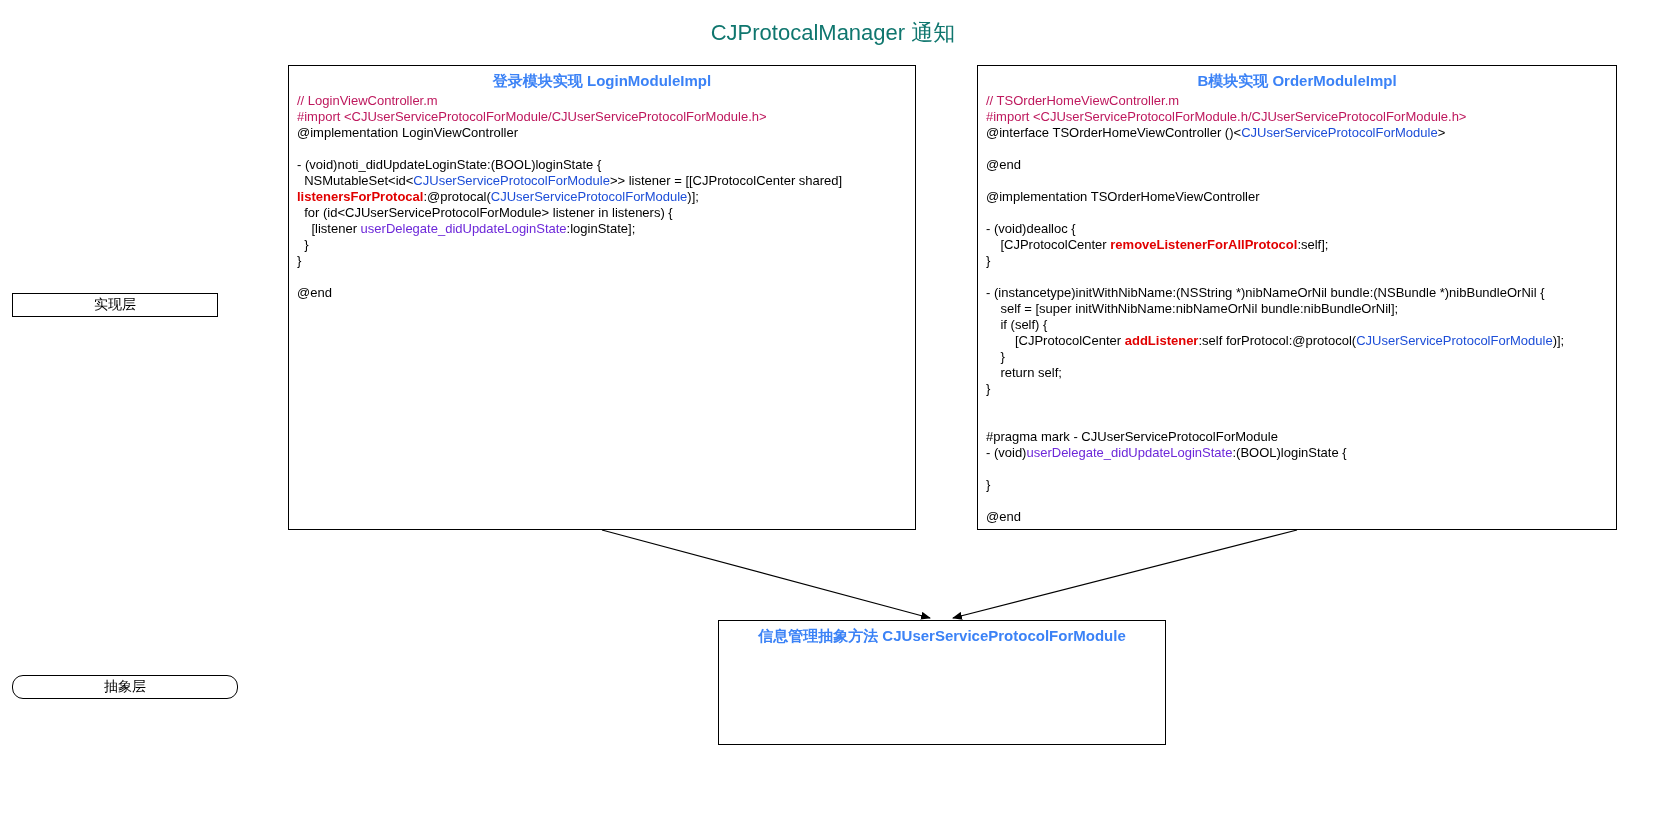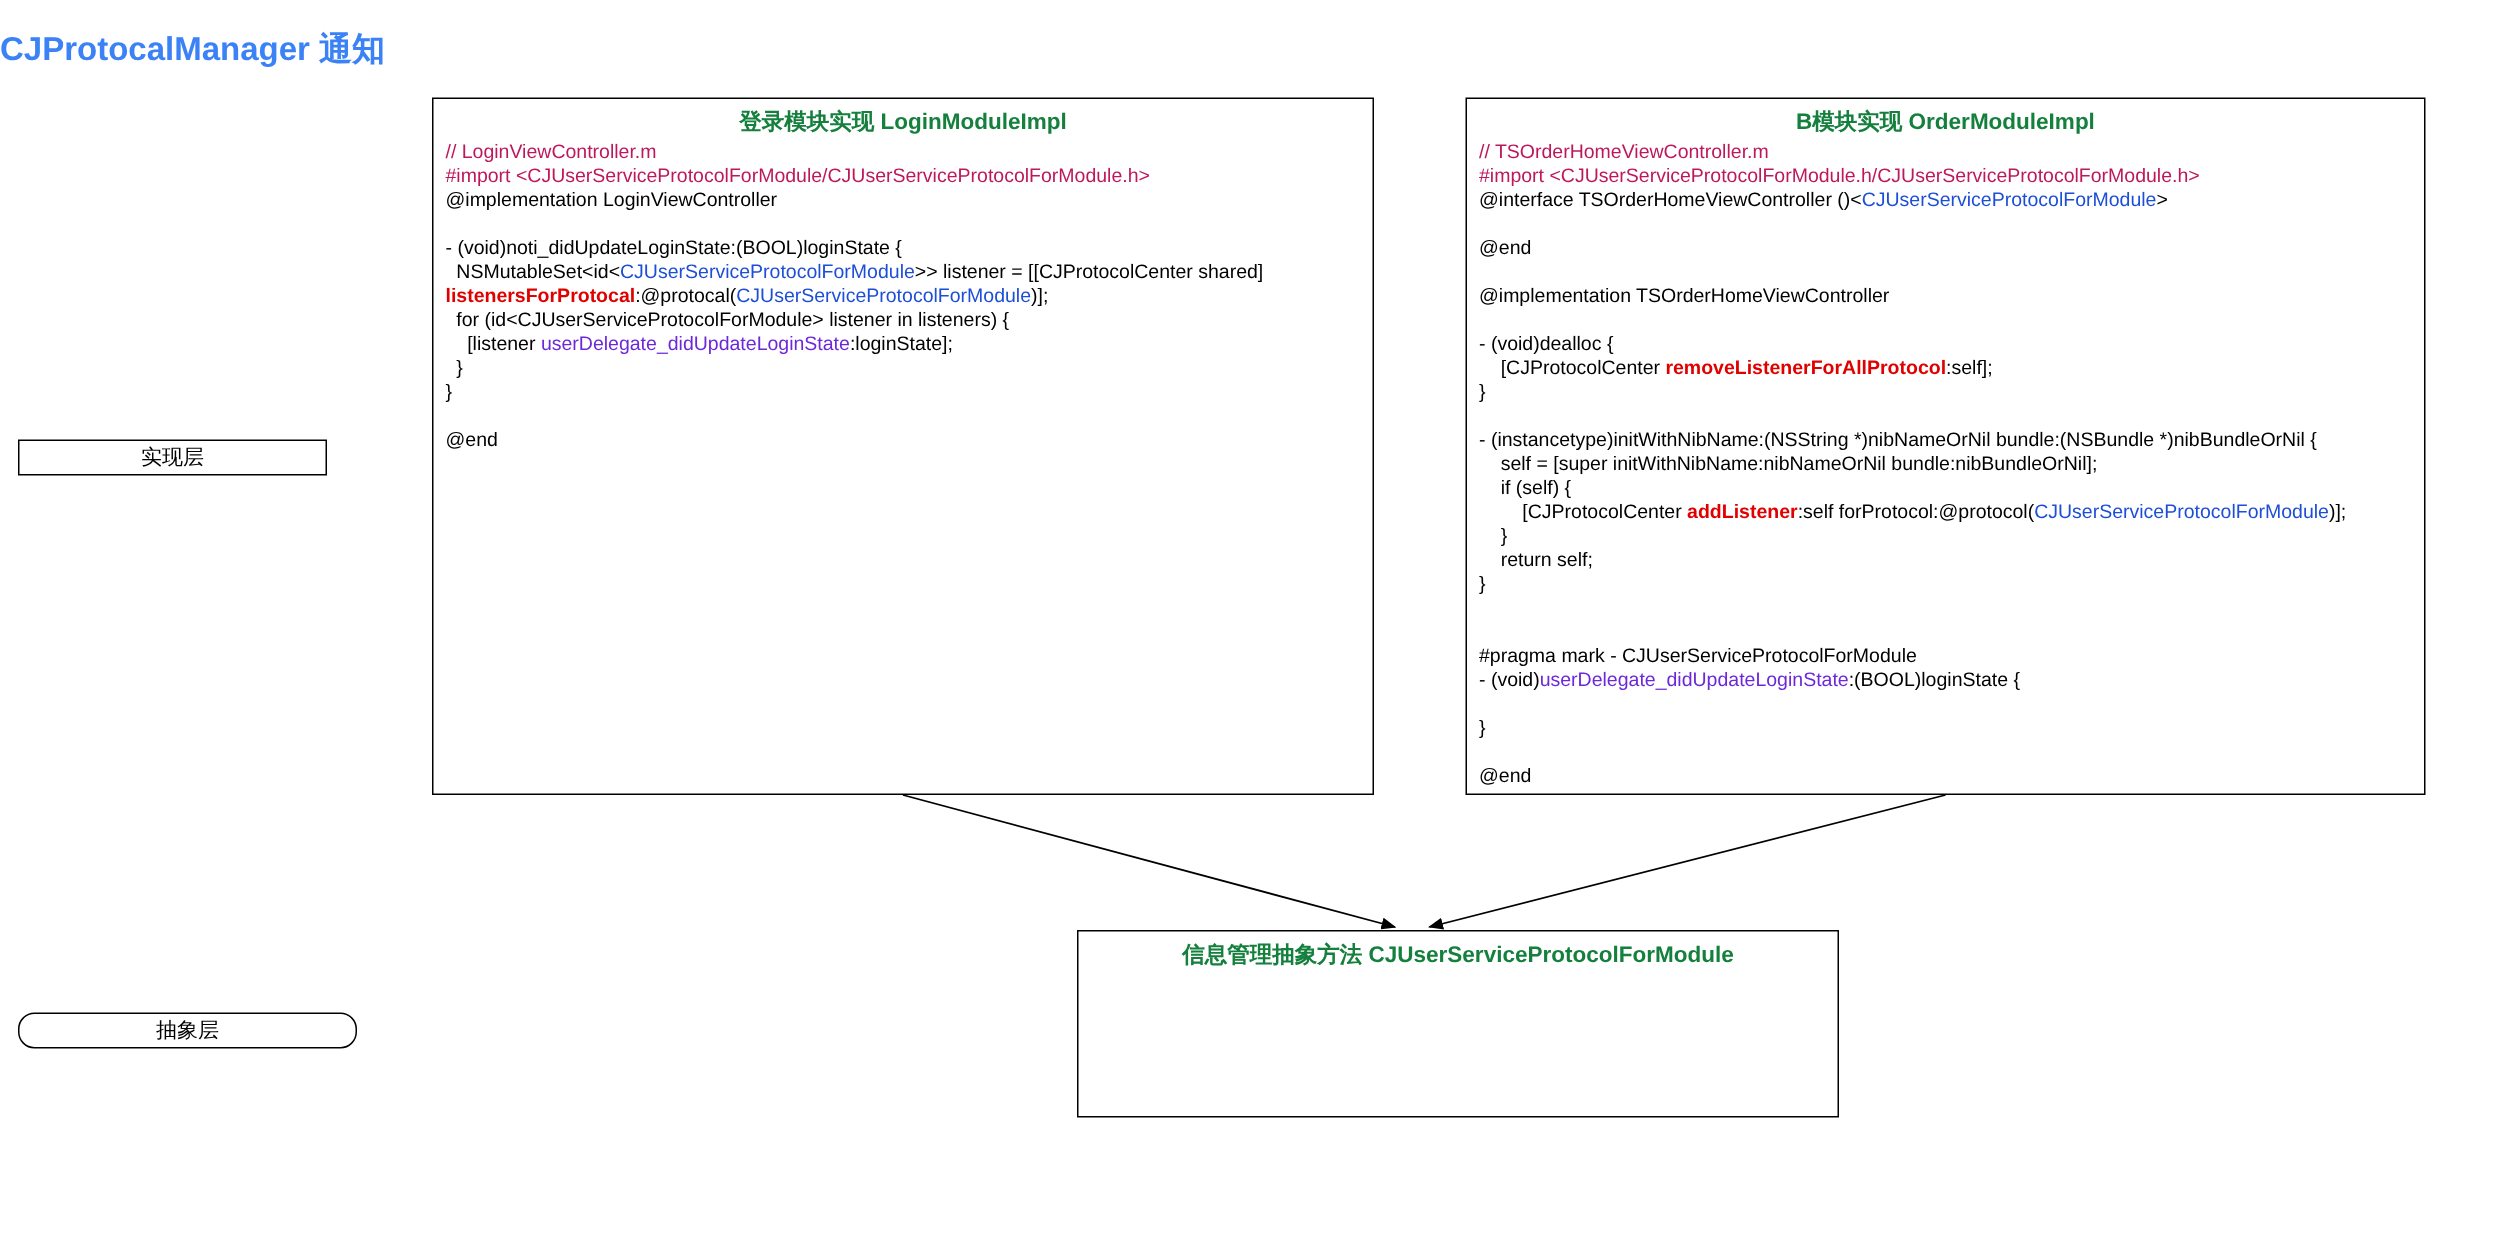--- a/index.html
+++ b/index.html
@@ -10,37 +10,37 @@
     background: #fff;
     font-family: "Helvetica Neue", Arial, "PingFang SC", "Microsoft YaHei", sans-serif;
     position: relative;
     overflow: hidden;
   }
   .title {
     position: absolute;
     left: 0;
     right: 0;
     top: 18px;
-    text-align: left;
+    text-align: center;
     font-size: 22px;
-    font-weight: 700;
-    color: #3b82f6;
+    font-weight: 400;
+    color: #0f766e;
   }
   .box {
     position: absolute;
     border: 1px solid #000;
     background: #fff;
     box-sizing: border-box;
     padding: 6px 8px 8px 8px;
   }
   .box-title {
     text-align: center;
     font-size: 15px;
     font-weight: 600;
-    color: #15803d;
+    color: #3b82f6;
     margin-bottom: 2px;
   }
   .code {
     font-family: Arial, "Helvetica Neue", sans-serif;
     font-size: 13px;
     line-height: 16px;
     white-space: pre-wrap;
     word-break: break-word;
     color: #000;
   }
@@ -114,21 +114,21 @@
 
 
 <span>#pragma mark - CJUserServiceProtocolForModule</span>
 <span>- (void)</span><span class="c-blue">userDelegate_didUpdateLoginState</span><span>:(BOOL)loginState {</span>
 
 <span>}</span>
 
 <span>@end</span></div>
 </div>
 
-<div class="box" style="left:718px; top:620px; width:508px; height:125px;">
+<div class="box" style="left:718px; top:620px; width:448px; height:125px;">
   <div class="box-title">信息管理抽象方法 CJUserServiceProtocolForModule</div>
 </div>
 
 <svg class="arrows">
   <defs>
     <marker id="arrowhead" markerWidth="10" markerHeight="8" refX="9" refY="4" orient="auto" markerUnits="userSpaceOnUse">
       <path d="M0,0 L10,4 L0,8 Z" fill="#000"></path>
     </marker>
   </defs>
   <line x1="602" y1="530" x2="930" y2="618" stroke="#000" stroke-width="1.2" marker-end="url(#arrowhead)"></line>

